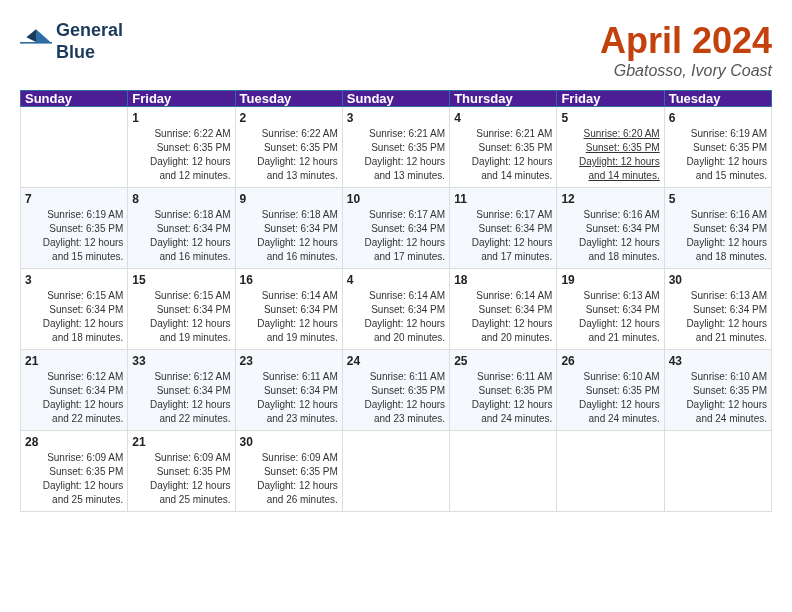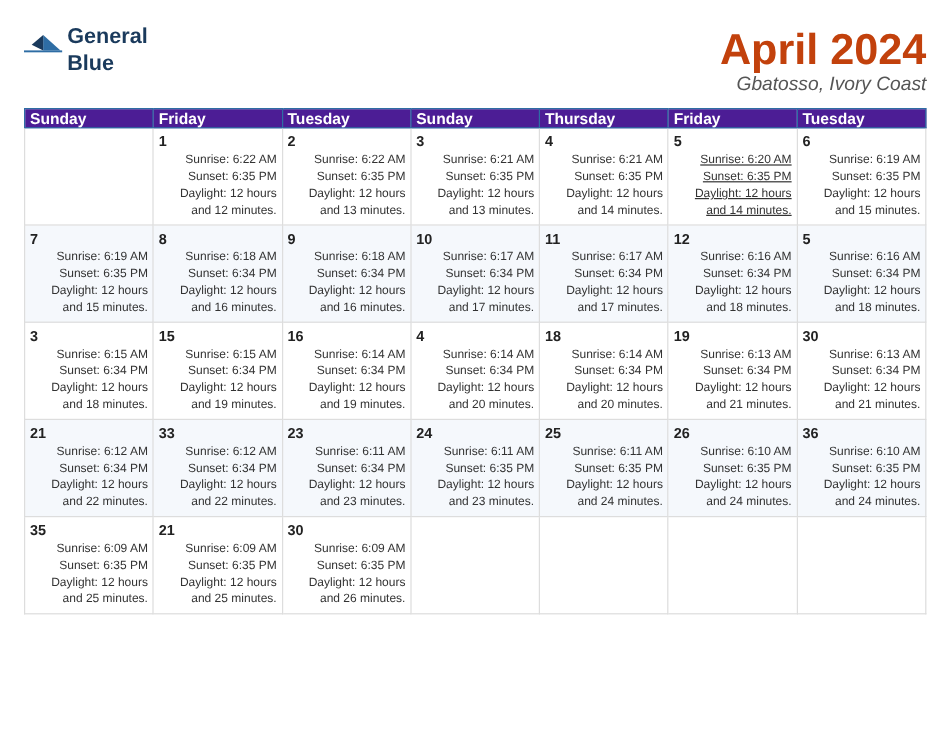--- a/index.html
+++ b/index.html
@@ -315,30 +315,30 @@
 and 24 minutes.</div>
           </td>
           <td>
             <div class="day-num">26</div>
             <div class="day-info" style="white-space: pre-line;">Sunrise: 6:10 AM
 Sunset: 6:35 PM
 Daylight: 12 hours
 and 24 minutes.</div>
           </td>
           <td>
-            <div class="day-num">36</div>
+            <div class="day-num">43</div>
             <div class="day-info" style="white-space: pre-line;">Sunrise: 6:10 AM
 Sunset: 6:35 PM
 Daylight: 12 hours
 and 24 minutes.</div>
           </td>
         </tr>
         <tr>
           <td>
-            <div class="day-num">35</div>
+            <div class="day-num">28</div>
             <div class="day-info" style="white-space: pre-line;">Sunrise: 6:09 AM
 Sunset: 6:35 PM
 Daylight: 12 hours
 and 25 minutes.</div>
           </td>
           <td>
             <div class="day-num">21</div>
             <div class="day-info" style="white-space: pre-line;">Sunrise: 6:09 AM
 Sunset: 6:35 PM
 Daylight: 12 hours

